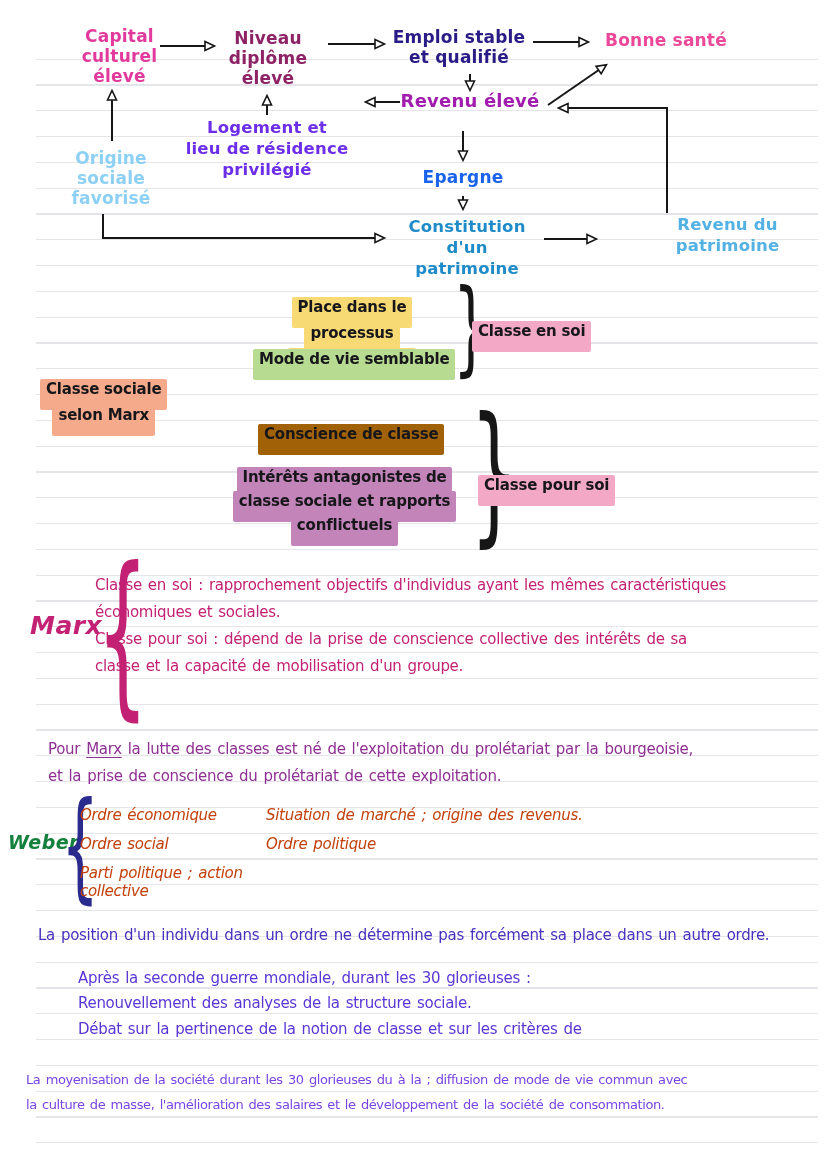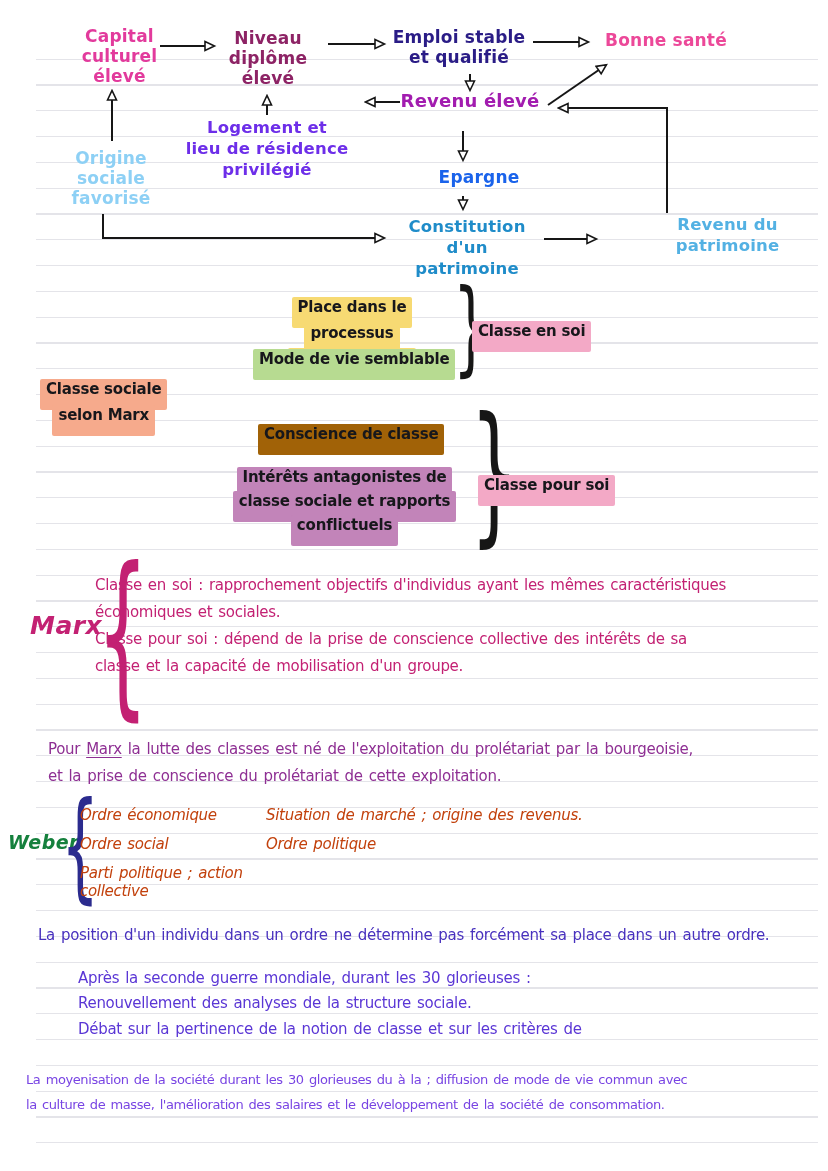--- a/index.html
+++ b/index.html
@@ -63,21 +63,21 @@
   <div class="node" style="left: 385px; top: 27px; width: 148px; color: rgb(42, 28, 134);">Emploi stable
 et qualifié</div>
   <div class="node" style="left: 600px; top: 30px; width: 132px; color: #ec4899;">Bonne santé</div>
   <div class="node" style="left: 396px; top: 91px; width: 148px; font-size: 18px; color: #a21caf;">Revenu élevé</div>
   <div class="node small" style="left: 182px; top: 117px; width: 170px; color: rgb(109, 46, 233);">Logement et
 lieu de résidence
 privilégié</div>
   <div class="node" style="left: 62px; top: 148px; width: 98px; color: rgb(141, 208, 245);">Origine
 sociale
 favorisé</div>
-  <div class="node" style="left: 417px; top: 167px; width: 92px; color: rgb(26, 99, 235); margin-left: 16px;">Epargne</div>
+  <div class="node" style="left: 417px; top: 167px; width: 92px; color: rgb(26, 99, 235);">Epargne</div>
   <div class="node small" style="left: 392px; top: 216px; width: 150px; color: rgb(31, 140, 201);">Constitution
 d'un patrimoine</div>
   <div class="node small" style="left: 660px; top: 214px; width: 135px; color: rgb(83, 177, 227);">Revenu du
 patrimoine</div>
 
   <div class="map-item" style="left:252px;top:295px;width:200px;">
     <span class="hlspan" style="background-color: rgb(247, 218, 115);">Place dans le processus
 de production</span>
   </div>
   <div class="map-item" style="left:253px;top:347px;">

